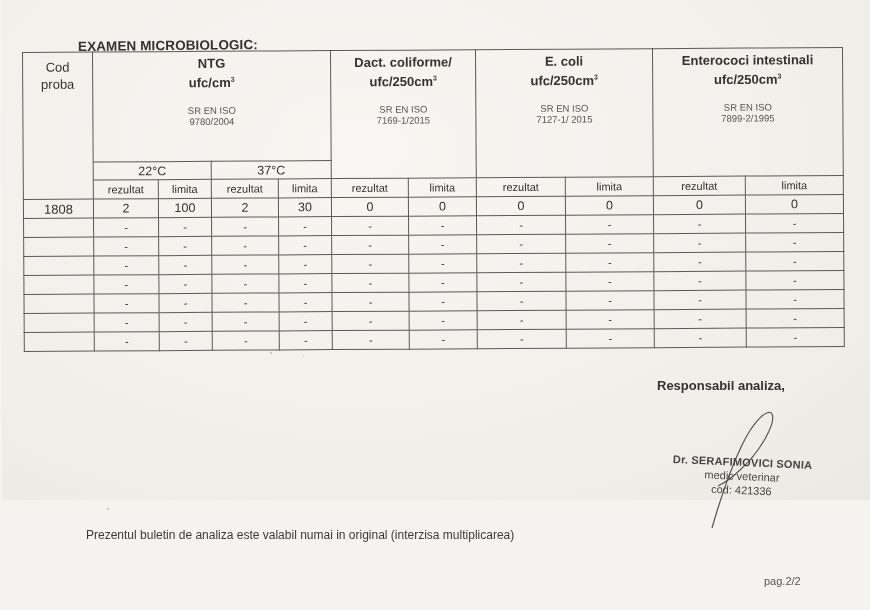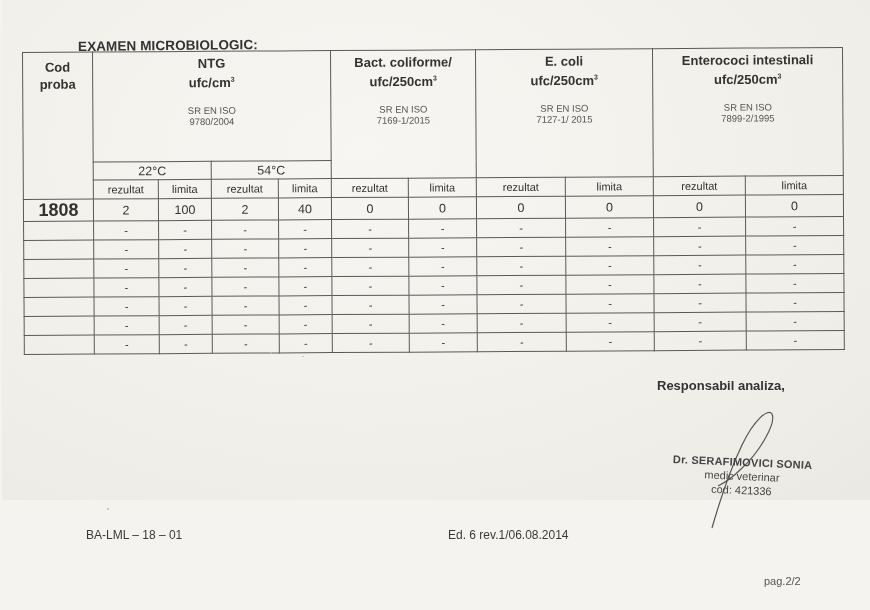--- a/index.html
+++ b/index.html
@@ -26,27 +26,27 @@
       transform: rotate(-0.35deg); transform-origin: left top;
       table-layout: fixed;
     }
     table.lab td {
       border: 1.3px solid #5a5a5a;
       text-align: center; vertical-align: middle;
       padding: 0; color: #333;
     }
     .h-main { font-size: 13px; font-weight: bold; line-height: 16px; vertical-align: top !important; padding-top: 4px !important; }
     .h-main .std { display: block; font-weight: normal; font-size: 9.5px; line-height: 11px; margin-top: 14px; color: #555; }
-    .h-cod { font-size: 13px; font-weight: bold; vertical-align: top !important; padding-top: 6px !important; line-height: 17px; margin-left: 42px; }
+    .h-cod { font-size: 13px; font-weight: normal; vertical-align: top !important; padding-top: 6px !important; line-height: 17px; margin-left: 42px; }
     .h-temp { font-size: 12.5px; height: 17px; margin-top: 8px; }
     .h-sub { font-size: 11px; color: #555; height: 18px; }
     .h-sub2 { font-size: 11px; color: #555; }
     .cell { font-size: 12.5px; height: 18px; }
     .cell-dash { font-size: 11px; height: 18px; color: #555; }
-    .cod-val { font-size: 18px; font-weight: bold; }
+    .cod-val { font-size: 13px; font-weight: normal; }
     sup { font-size: 7px; }
     .resp {
       position: absolute; left: 655px; top: 378px;
       font-size: 13px; font-weight: bold; color: #333; text-align: right;
     }
     .sig-block {
       position: absolute; left: 650px; top: 455px; width: 180px;
       font-size: 11px; color: #444; text-align: center; line-height: 14px;
       transform: rotate(2.5deg);
     }
@@ -90,58 +90,58 @@
         <tr style="height:110px">
       <td class="h-cod" rowspan="3">
         <span style="display:inline-block;width:40px;">Cod proba</span>
       </td>
       <td class="h-main" colspan="4">
         <div>NTG</div>
         <div><span>ufc/cm</span><sup>3</sup></div>
         <span class="std"><span>SR EN ISO</span><br><span>9780/2004</span></span>
       </td>
       <td class="h-main" colspan="2" rowspan="2">
-        <div>Bact. coliforme/</div>
+        <div>Dact. coliforme/</div>
         <div><span>ufc/250cm</span><sup>3</sup></div>
         <span class="std"><span>SR EN ISO</span><br><span>7169-1/2015</span></span>
       </td>
       <td class="h-main" colspan="2" rowspan="2">
         <div>E. coli</div>
         <div><span>ufc/250cm</span><sup>3</sup></div>
         <span class="std"><span>SR EN ISO</span><br><span>7127-1/ 2015</span></span>
       </td>
       <td class="h-main" colspan="2" rowspan="2">
         <div>Enterococi intestinali</div>
         <div><span>ufc/250cm</span><sup>3</sup></div>
         <span class="std"><span>SR EN ISO</span><br><span>7899-2/1995</span></span>
       </td>
     </tr>
     <tr>
       <td class="h-temp" colspan="2">22°C</td>
-      <td class="h-temp" colspan="2">54°C</td>
+      <td class="h-temp" colspan="2">37°C</td>
     </tr>
     <tr>
       <td class="h-sub">rezultat</td>
       <td class="h-sub">limita</td>
       <td class="h-sub">rezultat</td>
       <td class="h-sub">limita</td>
       <td class="h-sub2">rezultat</td>
       <td class="h-sub2">limita</td>
       <td class="h-sub2">rezultat</td>
       <td class="h-sub2">limita</td>
       <td class="h-sub2">rezultat</td>
       <td class="h-sub2">limita</td>
     </tr>
 
     <tr>
       <td class="cell cod-val">1808</td>
       <td class="cell">2</td>
       <td class="cell">100</td>
       <td class="cell">2</td>
-      <td class="cell">40</td>
+      <td class="cell">30</td>
       <td class="cell">0</td>
       <td class="cell">0</td>
       <td class="cell">0</td>
       <td class="cell">0</td>
       <td class="cell">0</td>
       <td class="cell">0</td>
     </tr>
     <tr>
       <td class="cell-dash"></td>
       <td class="cell-dash">-</td>
@@ -242,24 +242,21 @@
     <path d="M10 128 C 18 100, 28 70, 40 45 C 52 20, 66 8, 70 14 C 74 22, 60 50, 38 70 C 28 80, 20 84, 16 86" fill="none" stroke="#555" stroke-width="1.2"></path>
   </svg>
 
   <div class="sig-block">
     <div class="name">Dr. SERAFIMOVICI SONIA</div>
     <div>medic veterinar</div>
     <div>cod: 421336</div>
   </div>
 
   <div class="footer">
-    <div class="row">
-      <span>BA-LML – 18 – 01</span>
-      <span class="ed">Ed. 6 rev.1/06.08.2014</span>
-    </div>
+    <div>Prezentul buletin de analiza este valabil numai in original (interzisa multiplicarea)</div>
   </div>
 
   <div class="pag">pag.2/2</div>
 
   <div class="speck" style="left:268px;top:352px;width:2px;height:2px;"></div>
   <div class="speck" style="left:300px;top:356px;width:2px;height:1px;"></div>
   <div class="speck" style="left:105px;top:508px;width:2px;height:2px;"></div>
 </div>
 
 </body></html>

